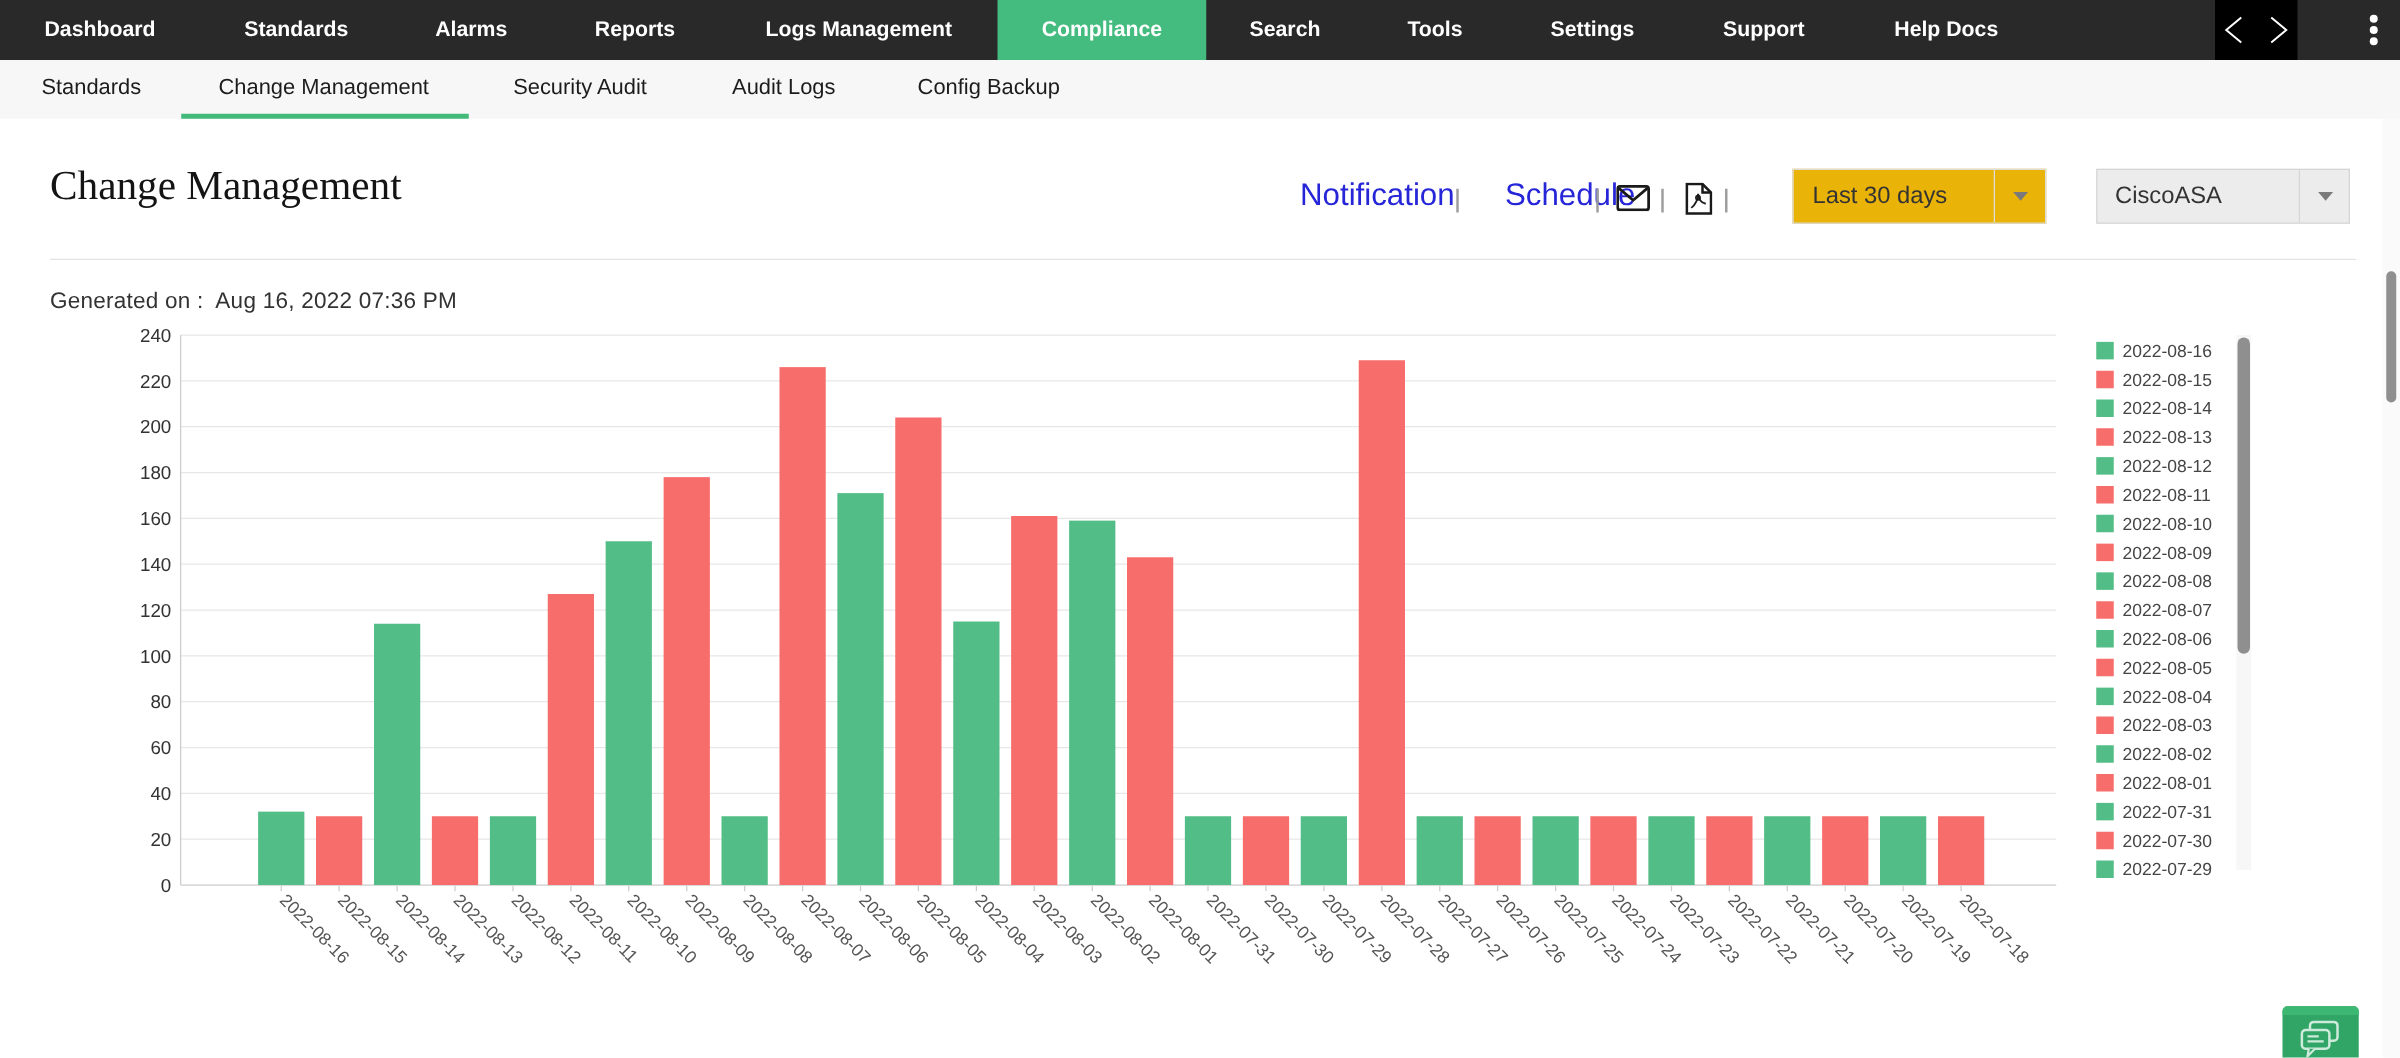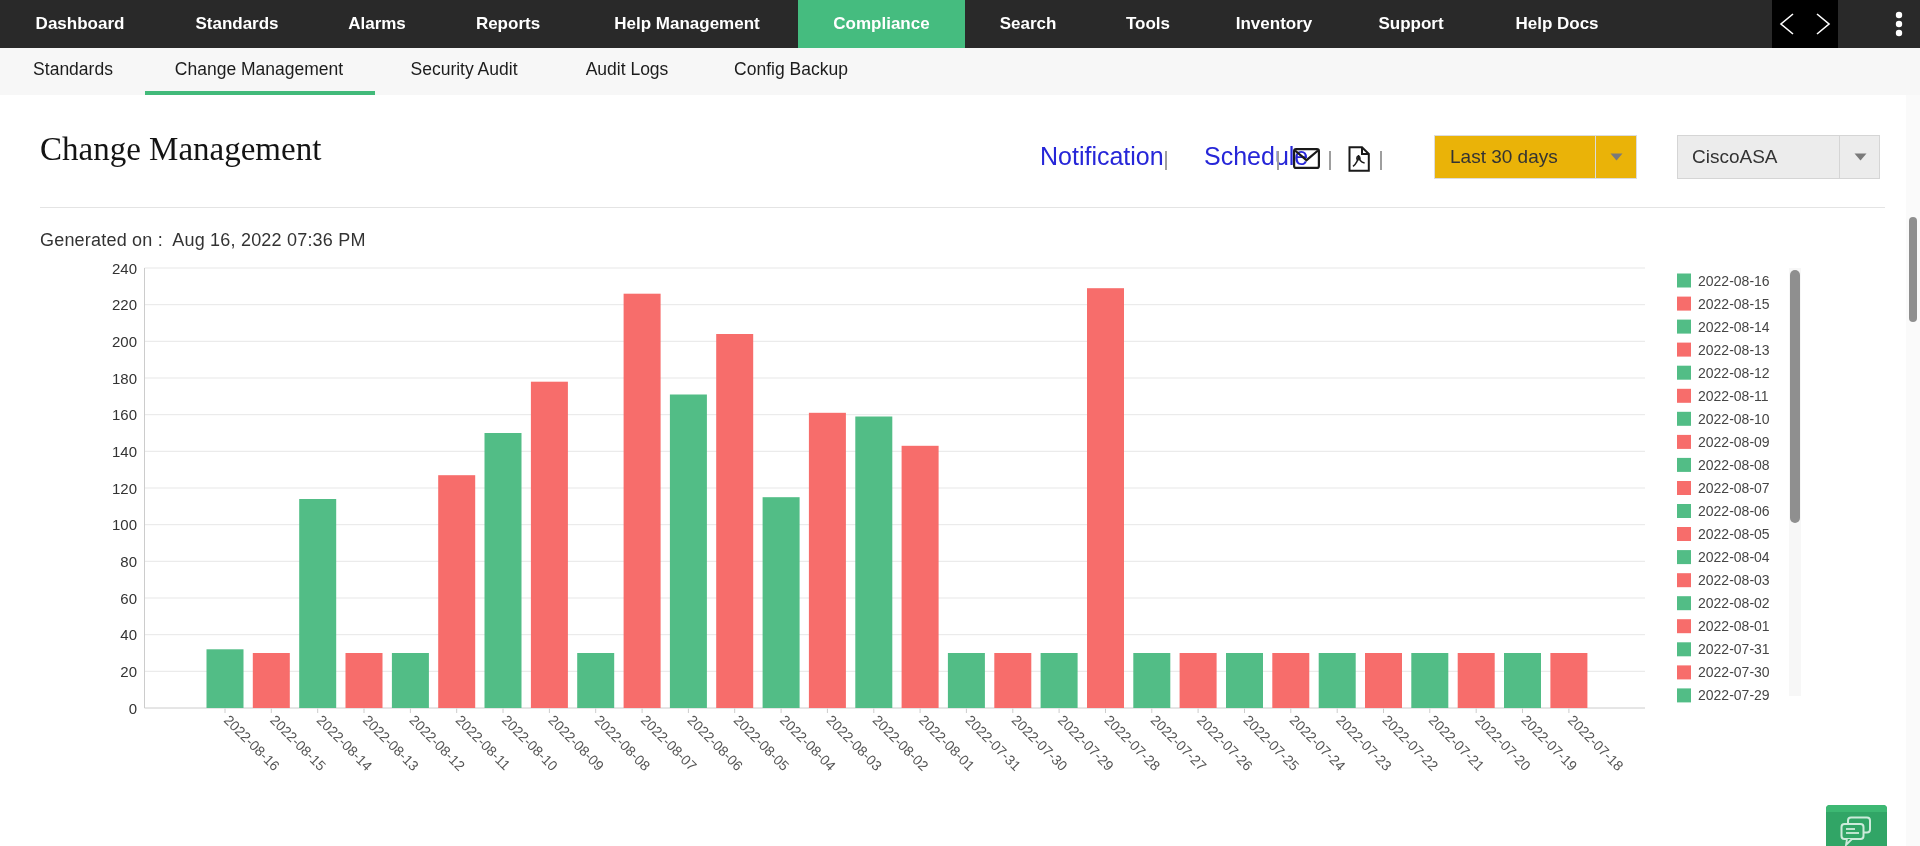--- a/index.html
+++ b/index.html
@@ -23,25 +23,25 @@
 .bluelink { font-family:Liberation Sans, sans-serif; font-size:25px; color:#2626d8; }
 #chartsvg { position:absolute; left:0; top:0; }
 </style>
 </head>
 <body>
 <div id="nav">
   <div class="navitem" style="left:80px">Dashboard</div>
   <div class="navitem" style="left:237px">Standards</div>
   <div class="navitem" style="left:377px">Alarms</div>
   <div class="navitem" style="left:508px">Reports</div>
-  <div class="navitem" style="left:687px">Help Management</div>
+  <div class="navitem" style="left:687px">Logs Management</div>
   <div id="comp">Compliance</div>
   <div class="navitem" style="left:1028px">Search</div>
   <div class="navitem" style="left:1148px">Tools</div>
-  <div class="navitem" style="left:1274px">Inventory</div>
+  <div class="navitem" style="left:1274px">Settings</div>
   <div class="navitem" style="left:1411px">Support</div>
   <div class="navitem" style="left:1557px">Help Docs</div>
   <div id="navbox">
     <svg width="66" height="48" viewBox="0 0 66 48">
       <path d="M21 14 L9 24 L21 34" fill="none" stroke="#ffffff" stroke-width="1.6"></path>
       <path d="M45 14 L57 24 L45 34" fill="none" stroke="#ffffff" stroke-width="1.6"></path>
     </svg>
   </div>
   <svg class="abs" style="left:1893px;top:0" width="12" height="48" viewBox="0 0 12 48">
     <circle cx="6" cy="15" r="3.2" fill="#fff"></circle>

